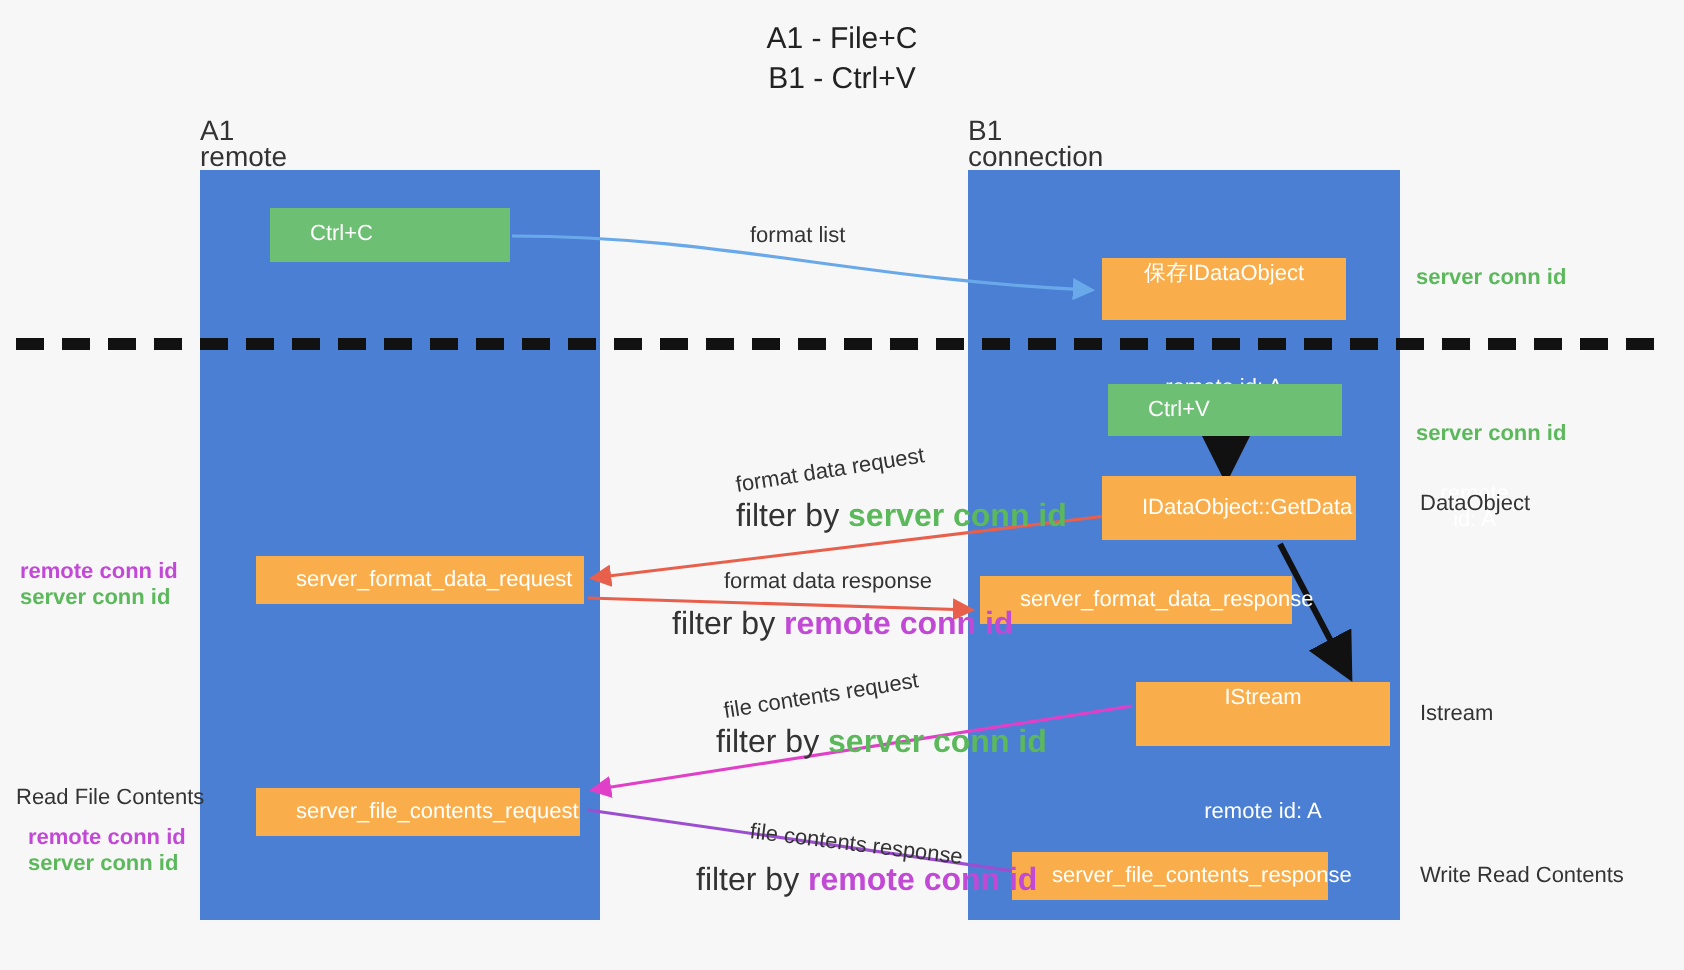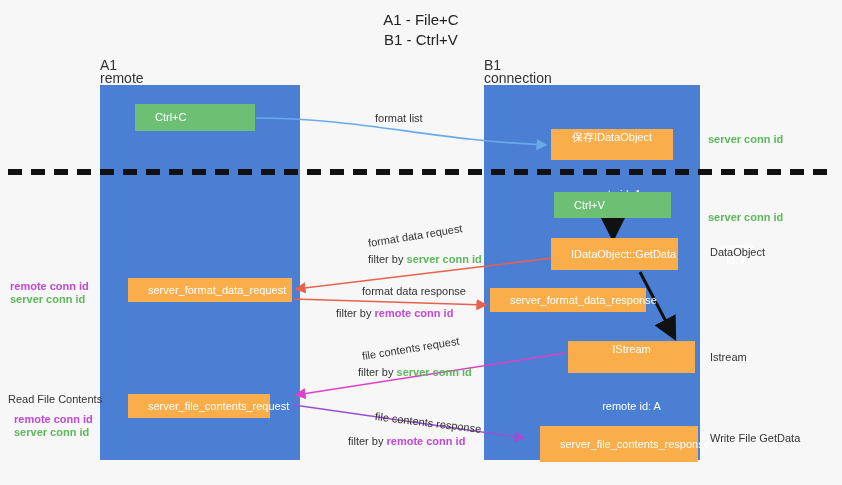--- a/index.html
+++ b/index.html
@@ -39,21 +39,21 @@
   .box .l2{display:block;}
 
   
   .lbl{position:absolute;font-size:11px;line-height:14px;color:#333;white-space:nowrap;}
   .lbl.green{color:#5bb85b;font-weight:bold;}
   .lbl.purple{color:#c248d6;font-weight:bold;}
   .lbl.blk{color:#333;}
   .lbl.rot-up{transform:rotate(-9deg);transform-origin:left center;}
   .lbl.rot-dn{transform:rotate(7deg);transform-origin:left center;}
 
-  .mixed{position:absolute;font-size:11px;line-height:14px;white-space:nowrap;color:#333;}
+  .mixed{position:absolute;font-size:16px;line-height:14px;white-space:nowrap;color:#333;}
   .mixed .g{color:#5bb85b;font-weight:bold;}
   .mixed .p{color:#c248d6;font-weight:bold;}
 
   
   svg.overlay{position:absolute;left:0;top:0;width:842px;height:485px;overflow:visible;}
 </style>
 </head>
 <body>
 
 <div id="stage">
@@ -135,25 +135,25 @@
   </div>
 
   <div class="box orange" style="left:128px;top:278px;width:164px;height:24px;">
     <span>server_format_data_request</span>
   </div>
 
   <div class="box orange" style="left:490px;top:288px;width:156px;height:24px;">
     <span>server_format_data_response</span>
   </div>
 
-  <div class="box orange" style="left:128px;top:394px;width:142px;height:24px;">
+  <div class="box orange" style="left:128px;top:394px;width:162px;height:24px;">
     <span>server_file_contents_request</span>
   </div>
 
-  <div class="box orange" style="left:540px;top:426px;width:158px;height:36px;">
+  <div class="box orange" style="left:506px;top:426px;width:158px;height:24px;">
     <span>server_file_contents_response</span>
   </div>
 
   <div class="lbl" style="left:375px;top:111px;">format list</div>
 
   <div class="lbl rot-up" style="left:368px;top:236px;">format data request</div>
   <div class="mixed rot-up" style="left:368px;top:252px;"><span>filter by </span><span class="g">server conn id</span></div>
 
   <div class="lbl" style="left:362px;top:284px;">format data response</div>
   <div class="mixed" style="left:336px;top:306px;"><span>filter by </span><span class="p">remote conn id</span></div>
@@ -161,21 +161,21 @@
   <div class="lbl rot-up" style="left:362px;top:349px;">file contents request</div>
   <div class="mixed rot-up" style="left:358px;top:365px;"><span>filter by </span><span class="g">server conn id</span></div>
 
   <div class="lbl rot-dn" style="left:375px;top:409px;">file contents response</div>
   <div class="mixed rot-dn" style="left:348px;top:434px;"><span>filter by </span><span class="p">remote conn id</span></div>
 
   <div class="lbl green" style="left:708px;top:132px;">server conn id</div>
   <div class="lbl green" style="left:708px;top:210px;">server conn id</div>
   <div class="lbl blk" style="left:710px;top:245px;">DataObject</div>
   <div class="lbl blk" style="left:710px;top:350px;">Istream</div>
-  <div class="lbl blk" style="left:710px;top:431px;">Write File GetData</div>
+  <div class="lbl blk" style="left:710px;top:431px;">Write Read Contents</div>
 
   <div class="lbl purple" style="left:10px;top:279px;">remote conn id</div>
   <div class="lbl green" style="left:10px;top:292px;">server conn id</div>
 
   <div class="lbl blk" style="left:8px;top:392px;text-align:right;">Read File Contents</div>
   <div class="lbl purple" style="left:14px;top:412px;">remote conn id</div>
   <div class="lbl green" style="left:14px;top:425px;">server conn id</div>
 
 </div>
 

